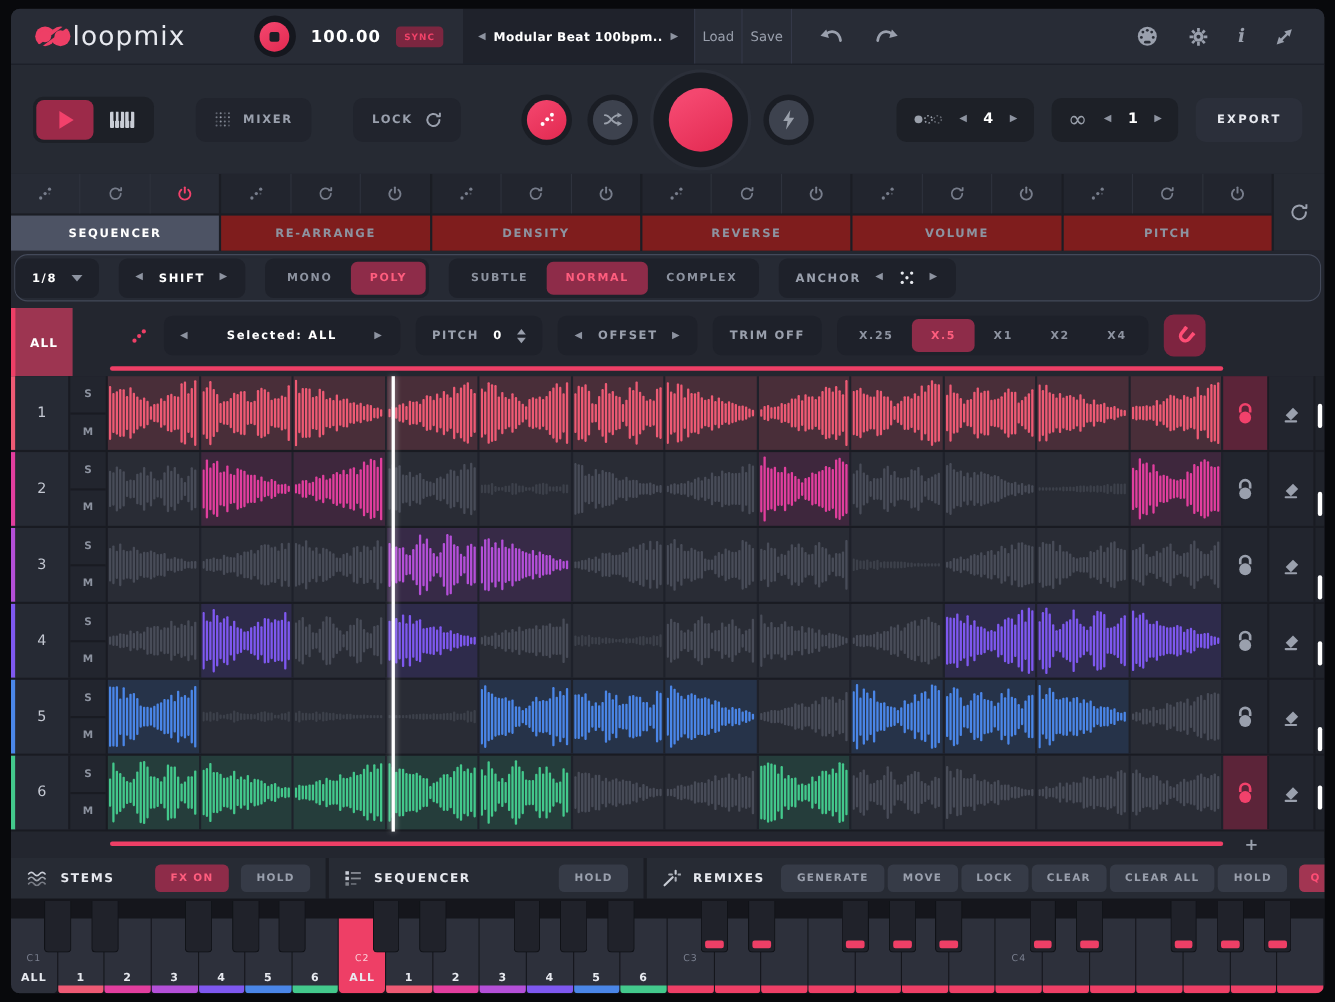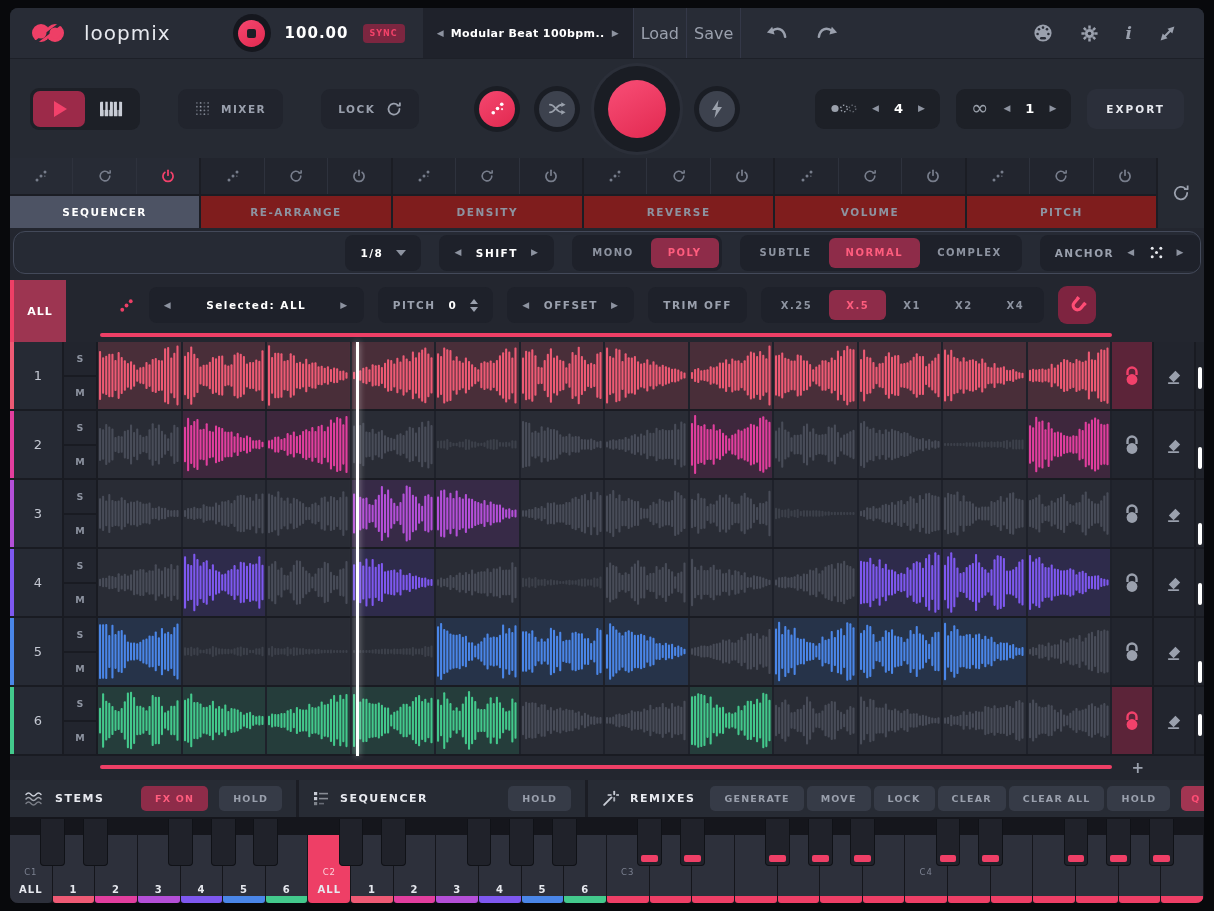--- a/index.html
+++ b/index.html
@@ -1,31 +1,31 @@
 <!DOCTYPE html>
 <html><head>
 <meta charset="utf-8">
 <style>
   html,body{margin:0;padding:0;width:1214px;height:911px;overflow:hidden;background:#08090c;font-family:"DejaVu Sans",sans-serif;}
   *{box-sizing:border-box;user-select:none;}
   .window{position:absolute;left:10px;top:8px;right:10px;bottom:8px;background:#23262f;border-radius:8px;overflow:hidden;display:flex;flex-direction:column;}
 
   
   .topbar{flex:0 0 50px;background:#282c36;display:flex;align-items:center;padding-left:20px;position:relative;}
-  .appname{color:#e7e9ef;font-size:20px;letter-spacing:1px;margin-left:18px;}
+  .appname{color:#e7e9ef;font-size:24px;letter-spacing:1px;margin-left:0;}
   .transport{display:flex;align-items:center;gap:14px;margin-left:62px;}
   .stop-btn{width:38px;height:38px;border-radius:50%;background:#15171e;display:flex;align-items:center;justify-content:center;}
   .stop-core{width:27px;height:27px;border-radius:50%;background:linear-gradient(145deg,#f4476f,#e22950);display:flex;align-items:center;justify-content:center;}
   .stop-sq{width:9px;height:9px;background:#1c1e26;border-radius:2px;}
   .bpm{color:#fff;font-weight:bold;font-size:15px;letter-spacing:1px;}
   .sync{background:#7c2640;color:#f24269;font-size:8px;font-weight:bold;letter-spacing:1px;padding:5px 7px;border-radius:4px;}
   .preset{height:100%;background:#1f222b;display:flex;align-items:center;margin-left:18px;padding:0 14px;width:210px;justify-content:space-between;}
   .preset-name{color:#fff;font-size:11px;font-weight:bold;letter-spacing:.4px;white-space:nowrap;}
   .loadsave{display:flex;height:100%;align-items:center;}
-  .ls-btn{color:#9aa0ad;font-size:16px;padding:0 7px;height:100%;display:flex;align-items:center;border-right:1px solid #343848;}
+  .ls-btn{color:#9aa0ad;font-size:12px;padding:0 7px;height:100%;display:flex;align-items:center;border-right:1px solid #343848;}
   .ls-btn:first-child{border-left:1px solid #343848;}
   .undoredo{display:flex;gap:28px;padding:0 24px;align-items:center;}
   .top-icons{margin-left:auto;display:flex;gap:27px;align-items:center;padding-right:28px;}
   .info-i{font-family:"DejaVu Serif",serif;font-style:italic;font-weight:bold;font-size:17px;color:#9aa0ad;}
   .arrow{color:#8d93a0;font-size:9px;line-height:1;}
 
   
   .toolbar{flex:0 0 100px;background:#262a33;border-top:1px solid #1d2028;position:relative;display:flex;align-items:center;justify-content:space-between;padding:0 20px;}
   .tb-left{display:flex;gap:38px;align-items:center;}
   .playseg{display:flex;background:#1d2027;border-radius:9px;padding:3px;}
@@ -52,21 +52,21 @@
   .tab-icons{height:38px;background:#22252e;display:flex;border-bottom:2px solid #1b1d24;}
   .tab-icons span{flex:1;display:flex;align-items:center;justify-content:center;border-right:1px solid #2e323d;}
   .tab-icons span:last-child{border-right:none;}
   .tab-label{flex:1;display:flex;align-items:center;justify-content:center;background:#7f1d1d;color:#8d93a0;font-size:10.5px;font-weight:bold;letter-spacing:1.5px;}
   .tab.sel .tab-label{background:#4d5364;color:#fff;}
   .tab.sel .tab-icons{background:#272b35;}
   .grand{flex:0 0 46px;background:#262a33;display:flex;align-items:center;justify-content:center;}
 
   
   .controlsrow{flex:0 0 52px;background:#23262f;padding:3px 3px 6px;}
-  .controls-panel{height:100%;border:1px solid #434959;background:#262a34;border-radius:12px;display:flex;align-items:center;justify-content:flex-end;gap:18px;padding-left:32px;}
+  .controls-panel{height:100%;border:1px solid #434959;background:#262a34;border-radius:12px;display:flex;align-items:center;justify-content:flex-start;gap:18px;}
   .panel{background:#1e212a;border-radius:8px;height:36px;display:flex;align-items:center;gap:13px;padding:0 15px;color:#9aa0ad;font-size:10.5px;font-weight:bold;letter-spacing:1.5px;}
   .panel .white{color:#fff;}
   .seg-group{background:#1e212a;border-radius:8px;height:36px;display:flex;align-items:center;padding:3px;}
   .seg{padding:0 17px;height:30px;display:flex;align-items:center;color:#8d93a0;font-size:10px;font-weight:bold;letter-spacing:1.5px;border-radius:6px;}
   .seg.on{background:#8e2c49;color:#ff5d7e;}
   .caret{width:0;height:0;border-left:5px solid transparent;border-right:5px solid transparent;border-top:6px solid #8d93a0;}
   .spinner{display:flex;flex-direction:column;gap:3px;}
   .sp-up{width:0;height:0;border-left:4px solid transparent;border-right:4px solid transparent;border-bottom:5px solid #9aa0ad;}
   .sp-dn{width:0;height:0;border-left:4px solid transparent;border-right:4px solid transparent;border-top:5px solid #9aa0ad;}
 

